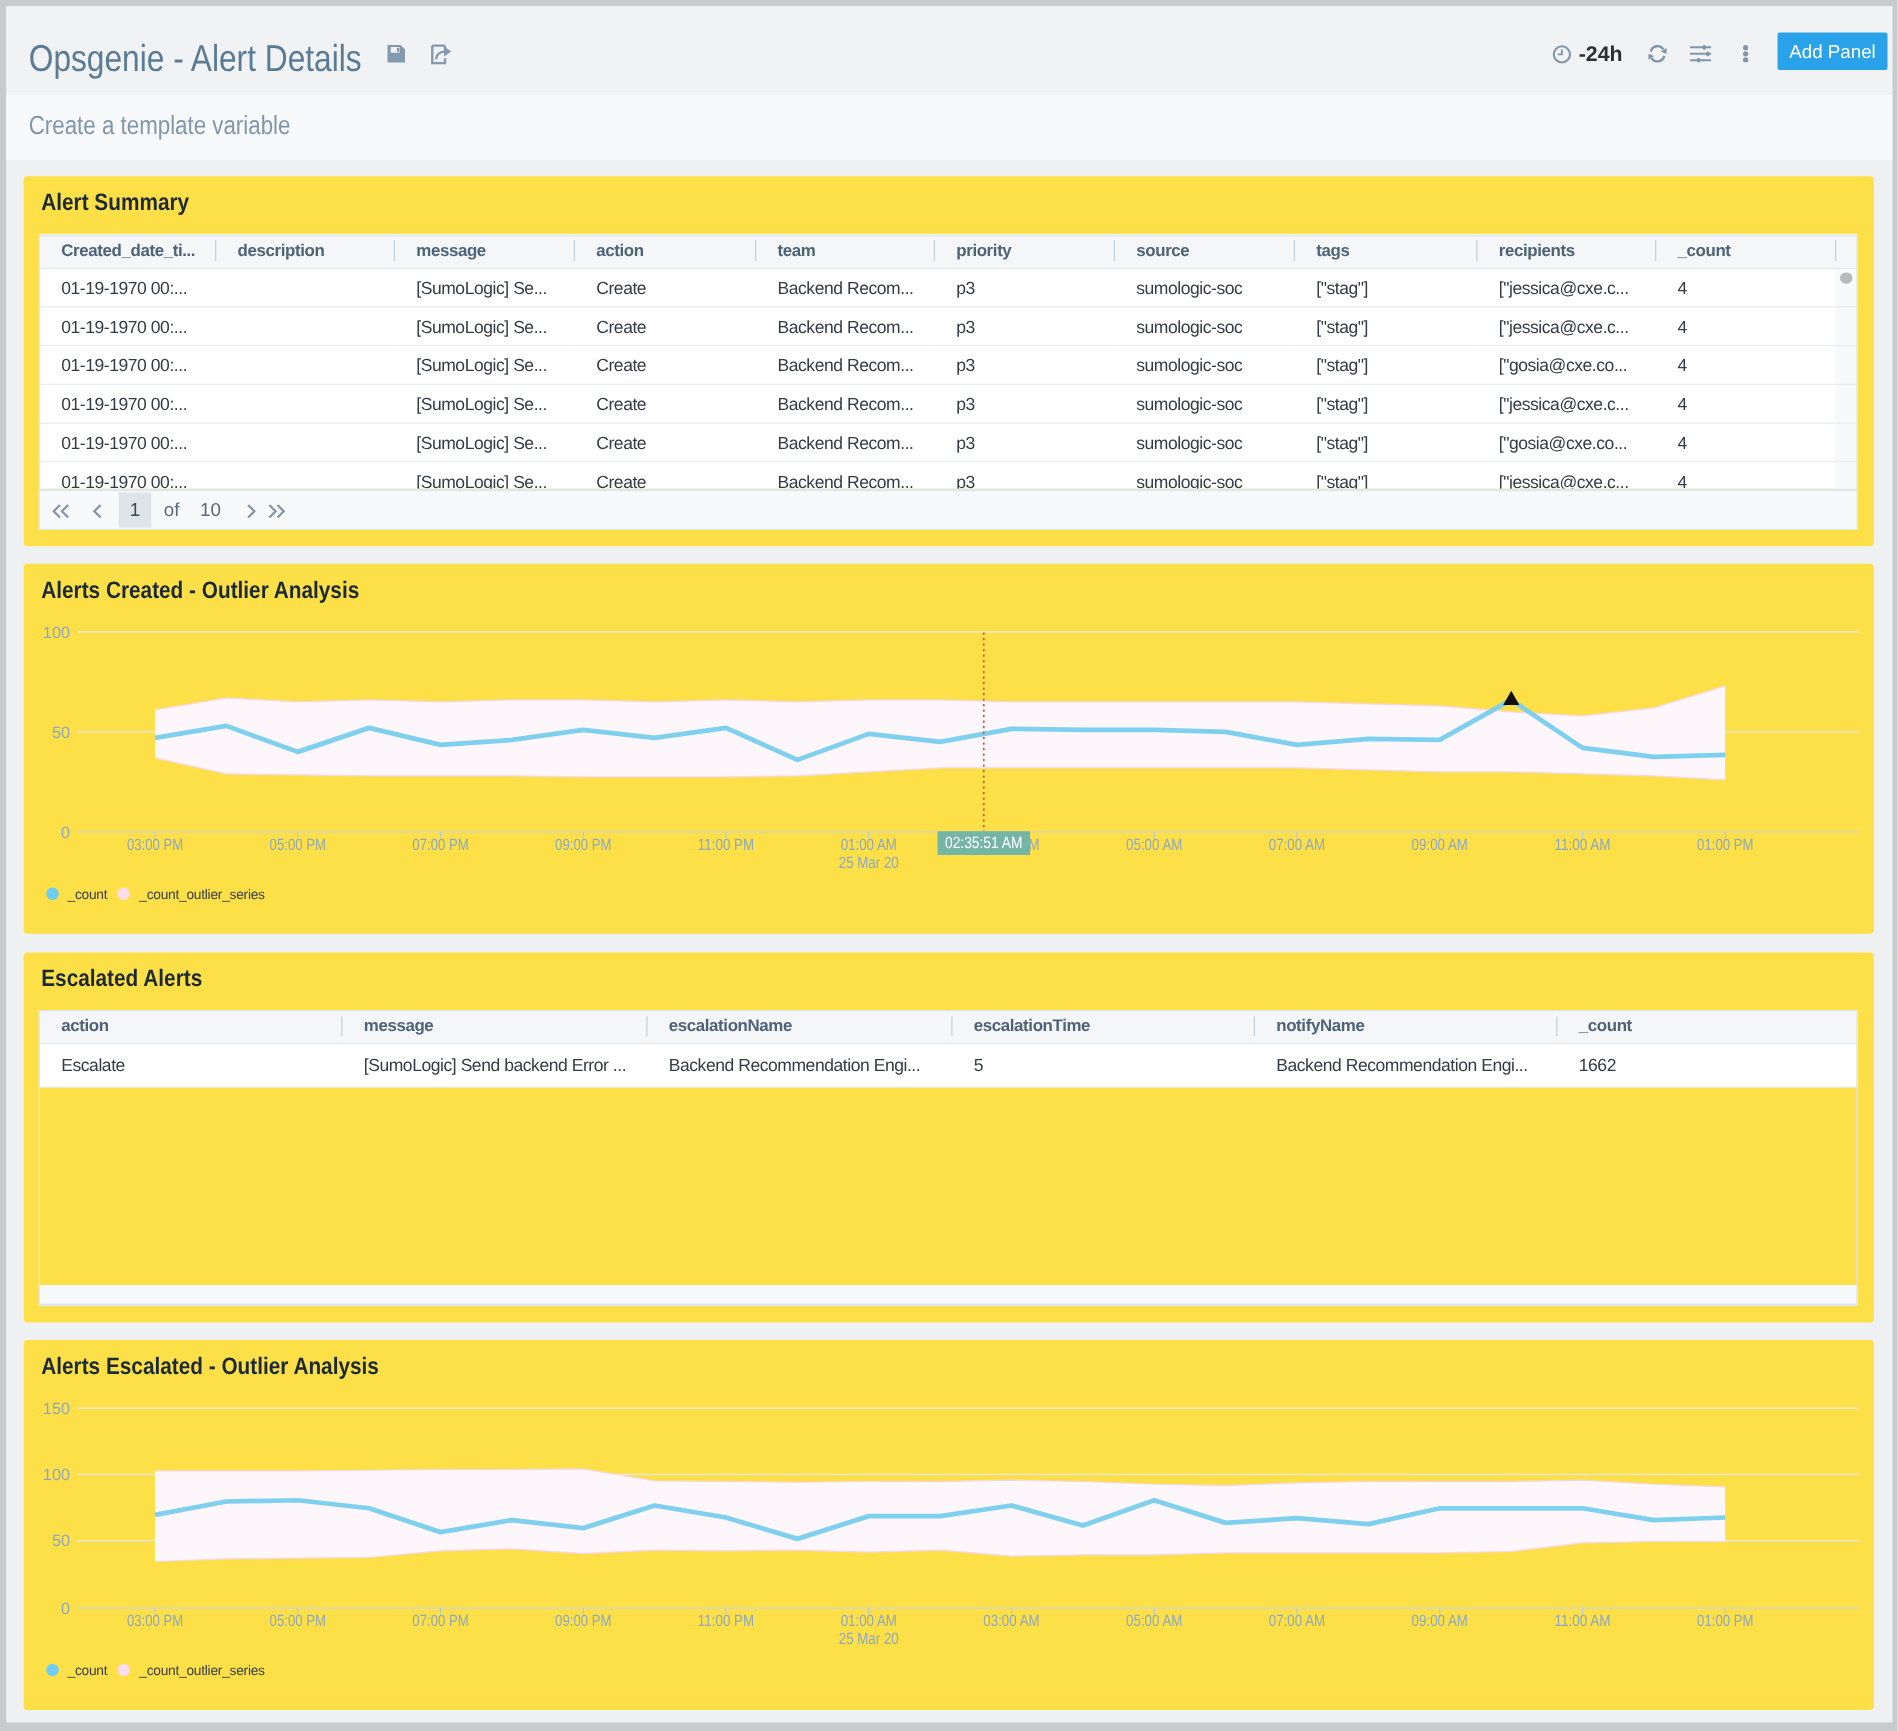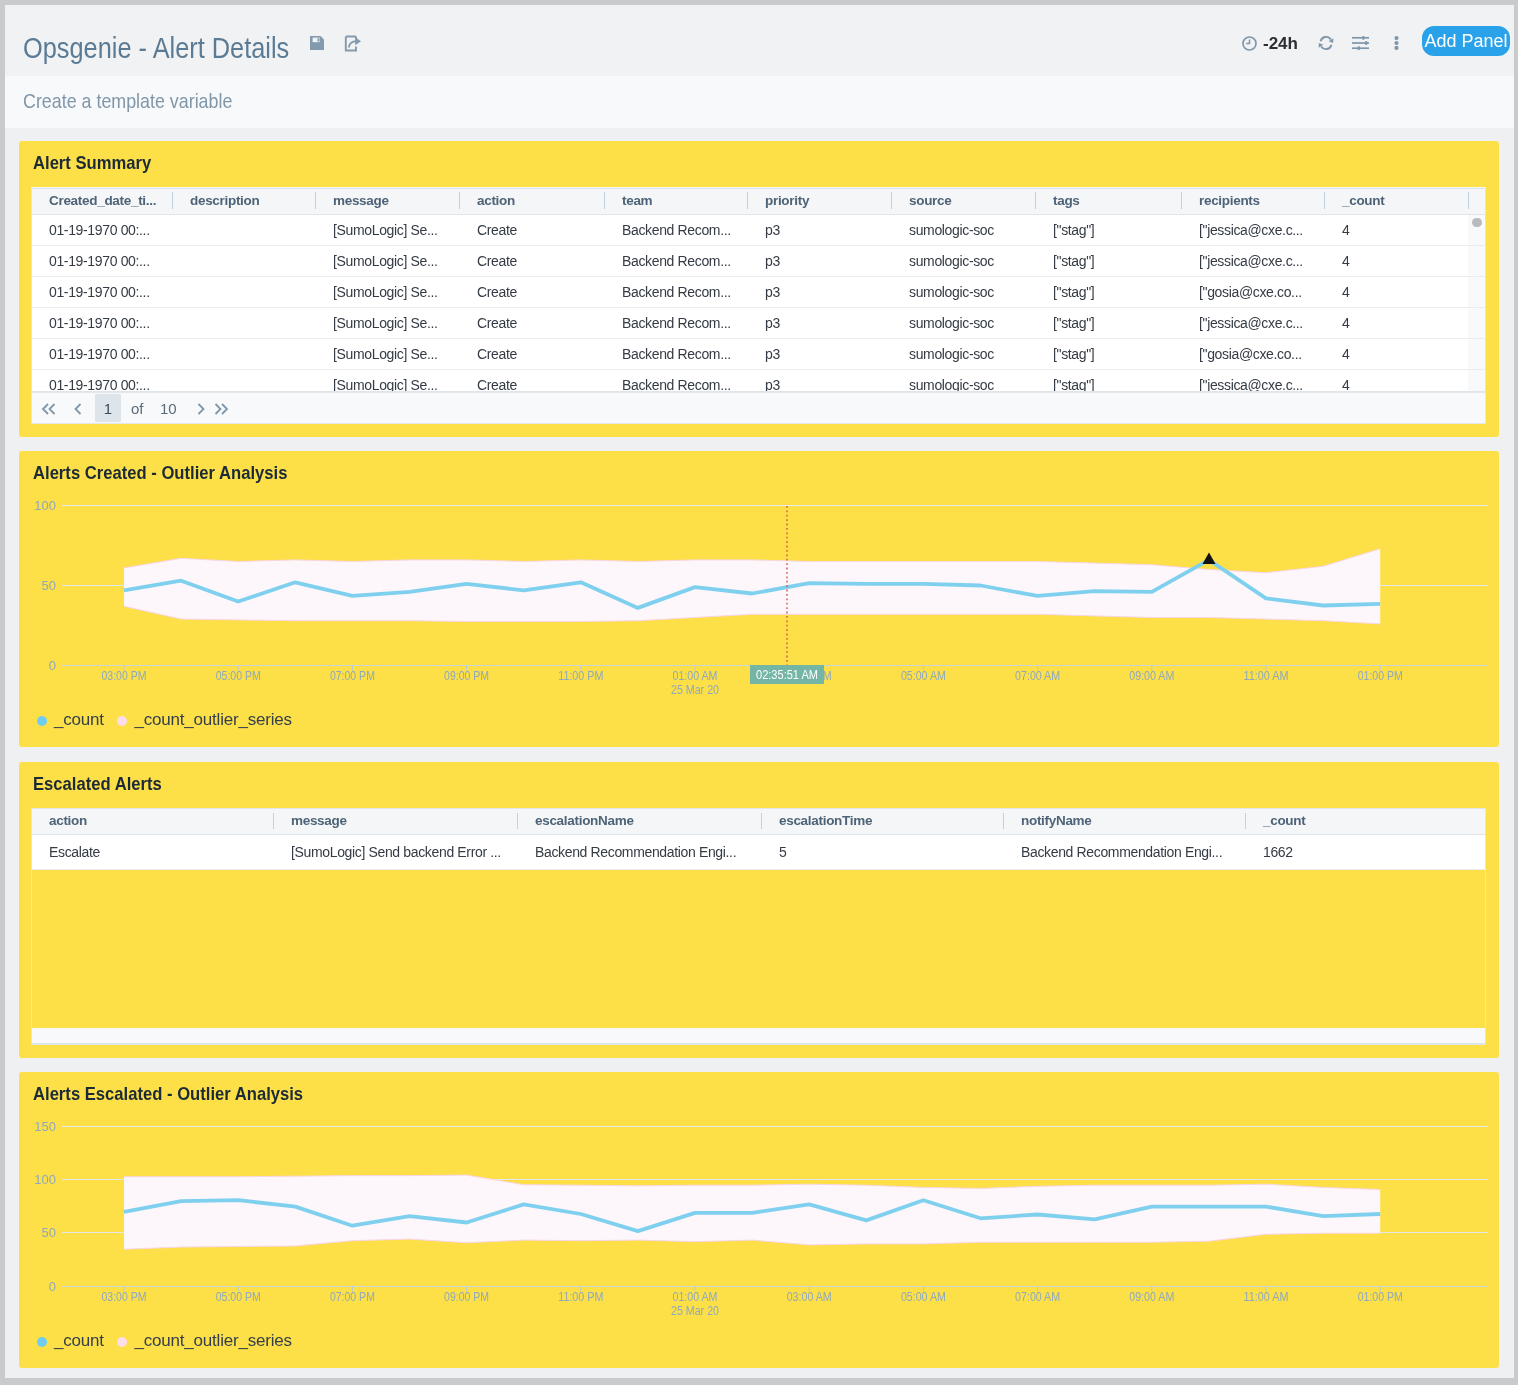--- a/index.html
+++ b/index.html
@@ -16,21 +16,21 @@
   table.grid { position: absolute; border-collapse: collapse; table-layout: fixed; background: #fff; }
   table.grid th { background: #f4f6f7; color: #4e6378; font-weight: bold; font-size: 13.5px; letter-spacing: -0.3px; text-align: left; padding: 0 0 0 18px; border-bottom: 1px solid #dfe5e9; position: relative; }
   table.grid th .sep { position: absolute; left: 0; top: 5px; bottom: 5px; width: 1px; background: #c3cfd9; }
   table.grid td { font-size: 14px; letter-spacing: -0.35px; color: #343b44; padding: 0 0 0 18px; border-bottom: 1px solid #e9edf0; white-space: nowrap; overflow: hidden; }
   .tborder { position: absolute; border: 1px solid #dfe5e9; pointer-events: none; }
   .pager { position: absolute; left: 14px; width: 1452px; height: 32px; background: #f7f9fa; border: 1px solid #e2e7ea; color: #76909f; }
   .pager .pg1 { position: absolute; left: 75px; top: 1px; bottom: 1px; width: 27px; background: #dde4ea; color: #3b4a58; font-size: 15px; display: flex; align-items: center; justify-content: center; }
   .pager .oftxt { position: absolute; top: 0; height: 100%; display: flex; align-items: center; font-size: 15px; color: #5b6b79; }
   
   .axlbl { font-size: 13px; fill: #8fa8bd; }
-  .leg { position: absolute; left: 18px; top: 259px; font-size: 17px; letter-spacing: -0.2px; color: #343f4b; }
+  .leg { position: absolute; left: 18px; top: 259px; font-size: 11px; letter-spacing: -0.2px; color: #343f4b; }
   .leg .dot { display: inline-block; width: 10px; height: 10px; border-radius: 50%; vertical-align: -1px; margin-right: 7px; }
 </style>
 </head>
 <body>
 <div class="page">
 
   <div class="topbar">
     <div class="dash-title">Opsgenie - Alert Details</div>
     <svg style="position:absolute;left:304px;top:30px;" width="16" height="16" viewBox="0 0 16 16">
       <path d="M1 1 H11.5 L15 4.5 V15 H1 Z" fill="#8399ad"></path>
@@ -64,21 +64,21 @@
         <rect x="10.2" y="0" width="2.4" height="3.8" rx="1"></rect>
         <rect x="13" y="5.1" width="2.4" height="3.8" rx="1"></rect>
         <rect x="5.6" y="10.3" width="2.4" height="3.8" rx="1"></rect>
       </g>
     </svg>
     <svg style="position:absolute;left:1389px;top:31px;" width="5" height="14" viewBox="0 0 5 14">
       <circle cx="2.5" cy="2.1" r="2.1" fill="#8096ab"></circle>
         <circle cx="2.5" cy="7" r="2.1" fill="#8096ab"></circle>
         <circle cx="2.5" cy="11.9" r="2.1" fill="#8096ab"></circle>
     </svg>
-    <div style="position:absolute;left:1417px;top:21px;width:88px;height:30px;background:#29a2e9;border-radius:12px;color:#fff;font-size:18px;display:flex;align-items:center;justify-content:center;">Add Panel</div>
+    <div style="position:absolute;left:1417px;top:21px;width:88px;height:30px;background:#29a2e9;border-radius:2px;color:#fff;font-size:15px;display:flex;align-items:center;justify-content:center;">Add Panel</div>
   </div>
   <div class="varbar">
       <span>Create a template variable</span>
     </div>
 
   <div class="panel" style="top:136px;">
     <div class="ptitle">Alert Summary</div>
     <div style="position:absolute;left:12px;top:46px;width:1455px;height:204px;overflow:hidden;">
       <table class="grid" style="left:0;top:0;width:1455px;">
         <colgroup>

